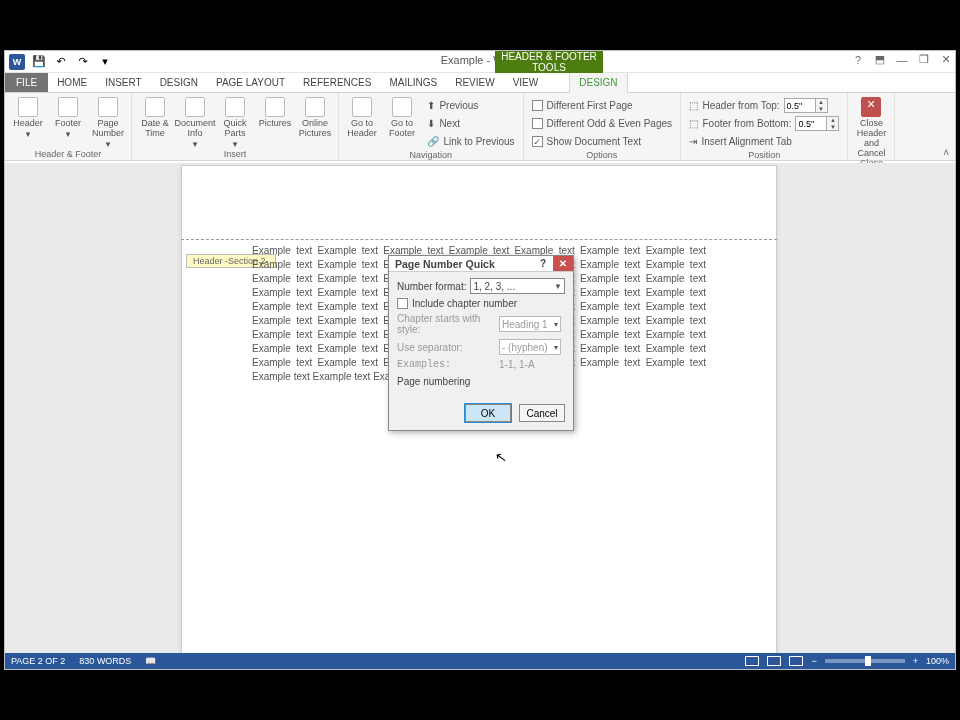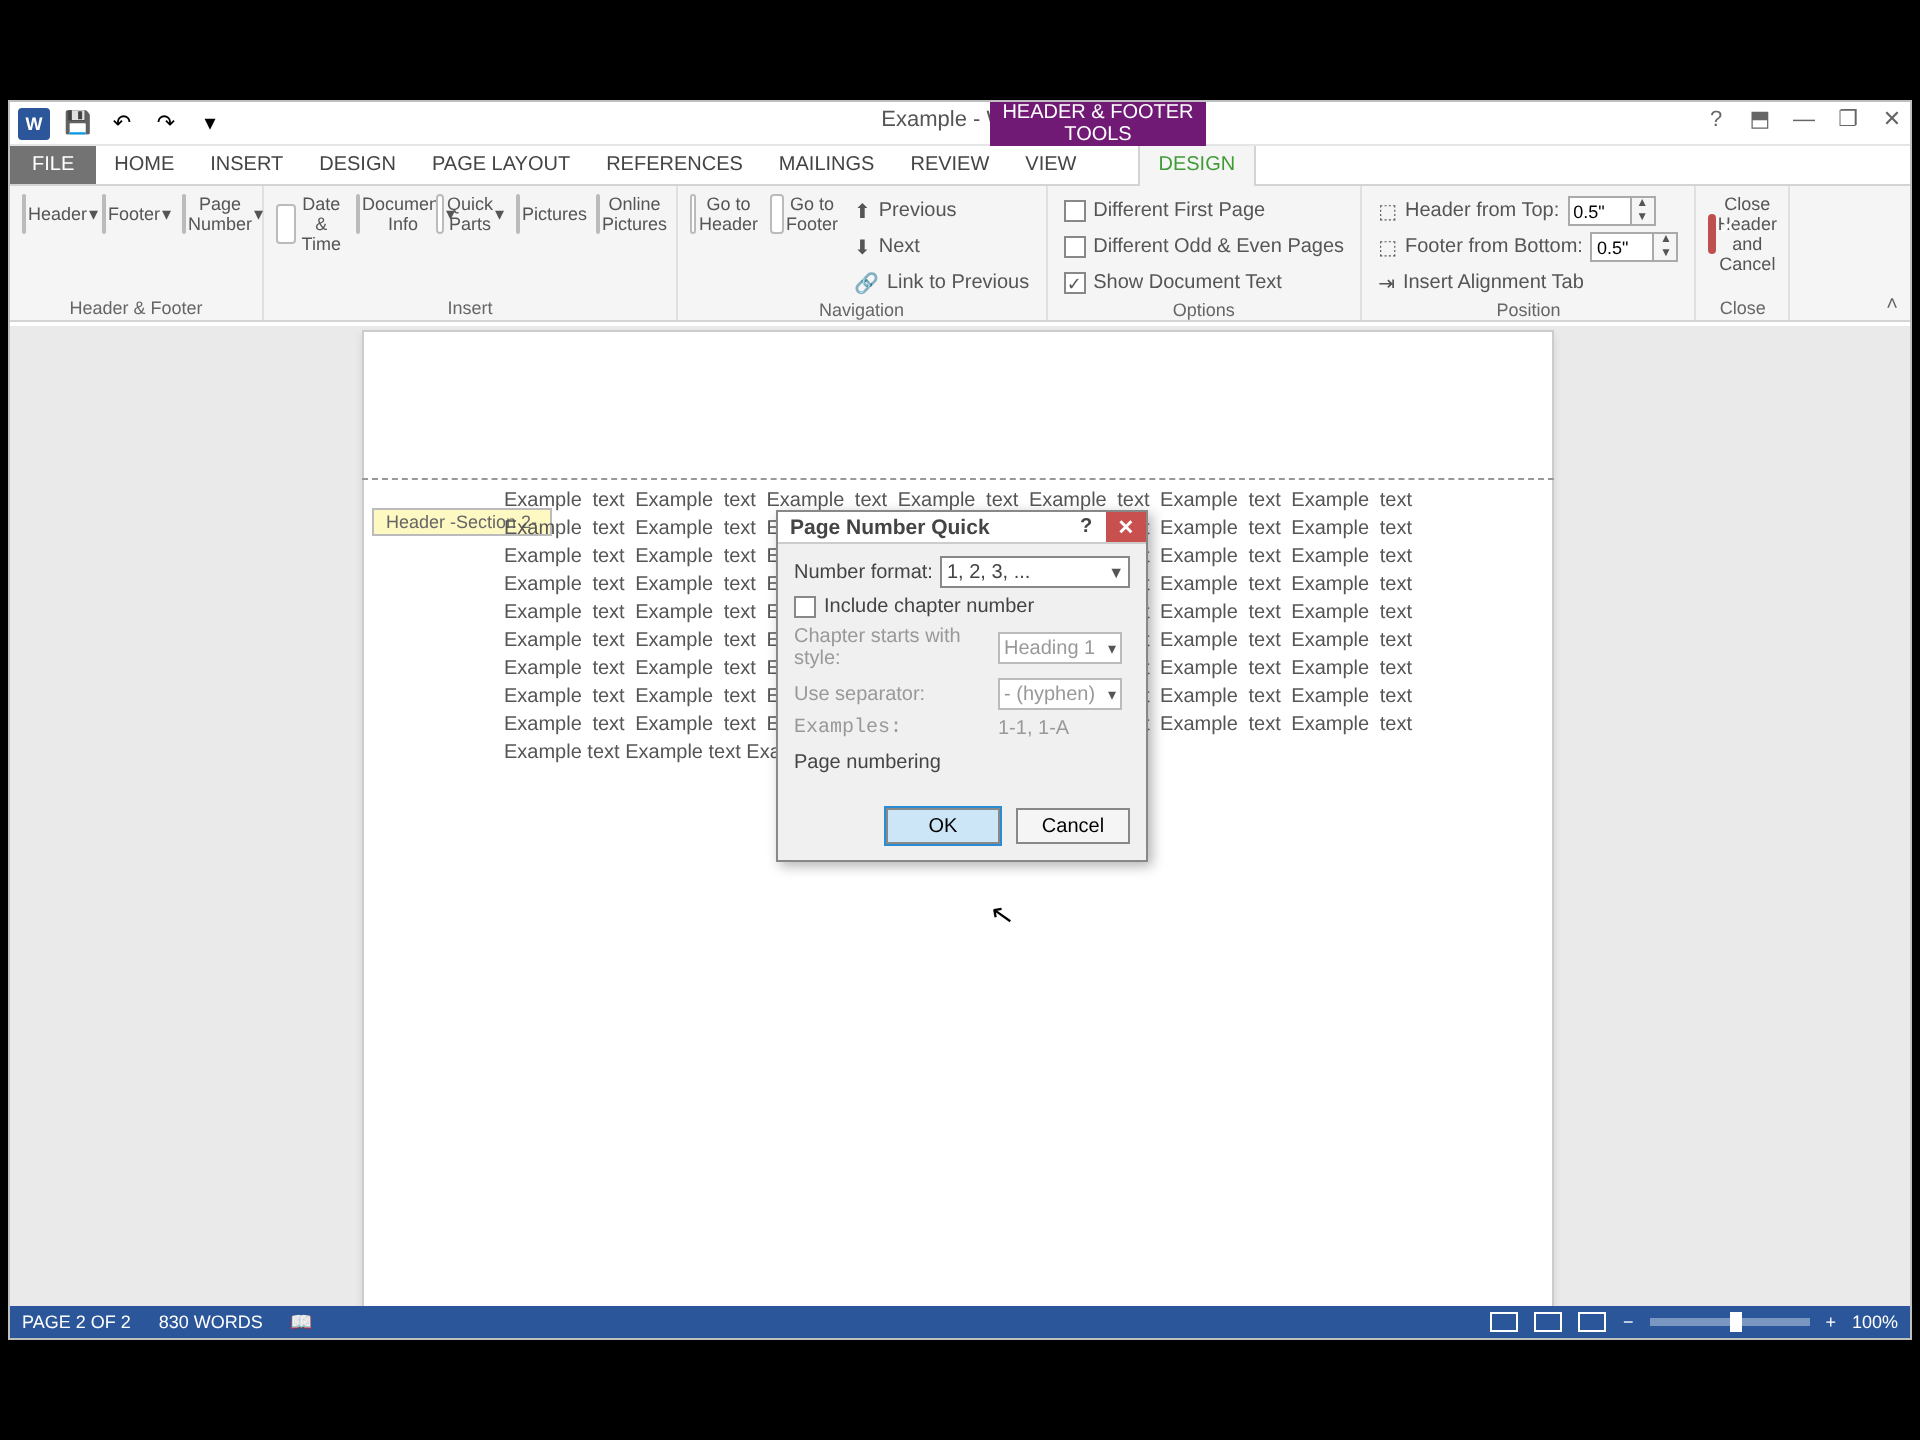--- a/index.html
+++ b/index.html
@@ -3,32 +3,32 @@
 <meta charset="utf-8">
 <style>
 * { box-sizing: border-box; margin: 0; padding: 0; font-family: "Segoe UI", Tahoma, sans-serif; }
 body { background: #000; width: 960px; height: 720px; overflow: hidden; position: relative; }
 .app-window { position:absolute; left:4px; top:50px; width:952px; height:620px; background:#fff; border:1px solid #bfbfbf; }
 .titlebar { height:22px; background:#fff; display:flex; align-items:center; position:relative; border-bottom:1px solid #e5e5e5;}
 .qat { display:flex; align-items:center; gap:6px; padding-left:4px; }
 .qat-icon { width:16px; height:16px; display:flex; align-items:center; justify-content:center; font-size:11px; }
 .word-icon{ width:16px; height:16px; background:#2b579a; color:#fff; font-size:9px; font-weight:bold; display:flex; align-items:center; justify-content:center; border-radius:2px;}
 .title-center { position:absolute; left:50%; transform:translateX(-50%); font-size:11px; color:#555; top:3px;}
-.context-tab { position:absolute; left:490px; top:0; width:108px; height:22px; background:#701a75; color:#fff; font-size:10px; text-align:center; line-height:11px; padding-top:0px; display:flex; align-items:center; justify-content:center;}
+.context-tab { position:absolute; left:490px; top:0; width:108px; height:22px; background:#4d7c0f; color:#fff; font-size:10px; text-align:center; line-height:11px; padding-top:0px; display:flex; align-items:center; justify-content:center;}
 .win-controls { position:absolute; right:2px; top:2px; display:flex; gap:8px; align-items:center;}
 .win-controls span { width:14px; text-align:center; font-size:11px; color:#666;}
 .ribbon-tabs { height:20px; background:#fff; display:flex; align-items:stretch; font-size:10px; border-bottom:1px solid #d4d4d4;}
 .ribbon-tab { padding:0 9px; line-height:20px; color:#444; cursor:default;}
 .ribbon-tab.file { background:#737373; color:#fff; padding:0 11px;}
 .ribbon-tab.active { background:#fff; color:#3f9c35; border-top:0; border-left:1px solid #d4d4d4; border-right:1px solid #d4d4d4; margin-top:-1px; position:relative; top:1px; background:#f5f5f5;}
 .ribbon { height:68px; background:#f5f5f5; display:flex; border-bottom:1px solid #d4d4d4; position:relative;}
 .rgroup { border-right:1px solid #e0e0e0; display:flex; flex-direction:column; justify-content:space-between; padding:2px 6px 0 6px; position:relative;}
 .rgroup-label { font-size:9px; color:#666; text-align:center; padding-bottom:1px;}
 .rrow { display:flex; gap:6px; flex:1; align-items:flex-start; padding-top:2px;}
-.bigbtn { width:34px; display:flex; flex-direction:row; align-items:center; gap:1px; font-size:9px; color:#555; text-align:center; line-height:10px;}
+.bigbtn { width:34px; display:flex; flex-direction:column; align-items:center; gap:1px; font-size:9px; color:#555; text-align:center; line-height:10px;}
 .bigbtn .ic { width:20px; height:20px; border:1px solid #bbb; background:#fff; border-radius:2px;}
 .smallstack { display:flex; flex-direction:column; gap:1px;}
 .smallbtn { display:flex; align-items:center; gap:4px; font-size:10px; color:#555; padding:0 2px; height:17px;}
 .chk { width:11px; height:11px; border:1px solid #888; background:#fff; display:inline-flex; align-items:center; justify-content:center; font-size:9px; color:#555;}
 .spin { width:44px; height:15px; display:flex; border:1px solid #aaa; font-size:9px;}
 .spin input { border:0; width:30px; font-size:9px; padding-left:2px;}
 .spin .updn { width:12px; display:flex; flex-direction:column;}
 .spin .updn span{ flex:1; font-size:6px; text-align:center; border-left:1px solid #aaa; line-height:6px;}
 .collapse-chevron { position:absolute; right:6px; bottom:2px; font-size:10px; color:#666;}
 .doc-area { position:absolute; top:112px; left:0; right:0; bottom:16px; background:#eaeaea; overflow:hidden;}
@@ -50,21 +50,21 @@
 .fldrow { display:flex; align-items:center; gap:4px; margin-bottom:4px;}
 .fldrow label { font-size:10px;}
 select.combo, .combo { border:1px solid #888; background:#fff; font-size:10px; height:16px; padding:0 2px;}
 .combo { display:flex; align-items:center; justify-content:space-between;}
 .combo .dd{ font-size:8px; color:#555;}
 .section-label { font-size:10px; margin:6px 0 3px 0;}
 .indent { }
 .indent.disabled { color:#999;}
 .indent .fldrow label { font-size:10px;}
 .dlg-buttons { display:flex; justify-content:flex-end; gap:8px; padding:6px 8px 8px;}
-.dlg-buttons button { width:57px; height:18px; font-size:10px; border:1px solid #888; background:#f5f5f5;}
+.dlg-buttons button { width:46px; height:18px; font-size:10px; border:1px solid #888; background:#f5f5f5;}
 .dlg-buttons button.primary { background:#cde6f7; outline:1px solid #2a8dd4;}
 .radio { width:10px; height:10px; border:1px solid #666; border-radius:50%; display:inline-flex; align-items:center; justify-content:center; margin-right:4px;}
 .radio.sel::after{ content:""; width:5px; height:5px; background:#444; border-radius:50%;}
 .numspin { display:flex; border:1px solid #888; height:15px; width:40px; background:#fff;}
 .numspin input { width:26px; border:0; font-size:10px; padding-left:2px;}
 .numspin .ud { width:12px; display:flex; flex-direction:column; border-left:1px solid #aaa;}
 .numspin .ud span { flex:1; font-size:6px; text-align:center; line-height:6px;}
 .cursor { position:absolute; left:495px; top:449px; font-size:14px; color:#000; pointer-events:none; transform:rotate(-10deg);}
 .closehf .ic { background:#c0504d; border-color:#c0504d; position:relative;}
 .closehf .ic::after{ content:"✕"; color:#fff; font-size:11px; position:absolute; left:4px; top:1px;}

